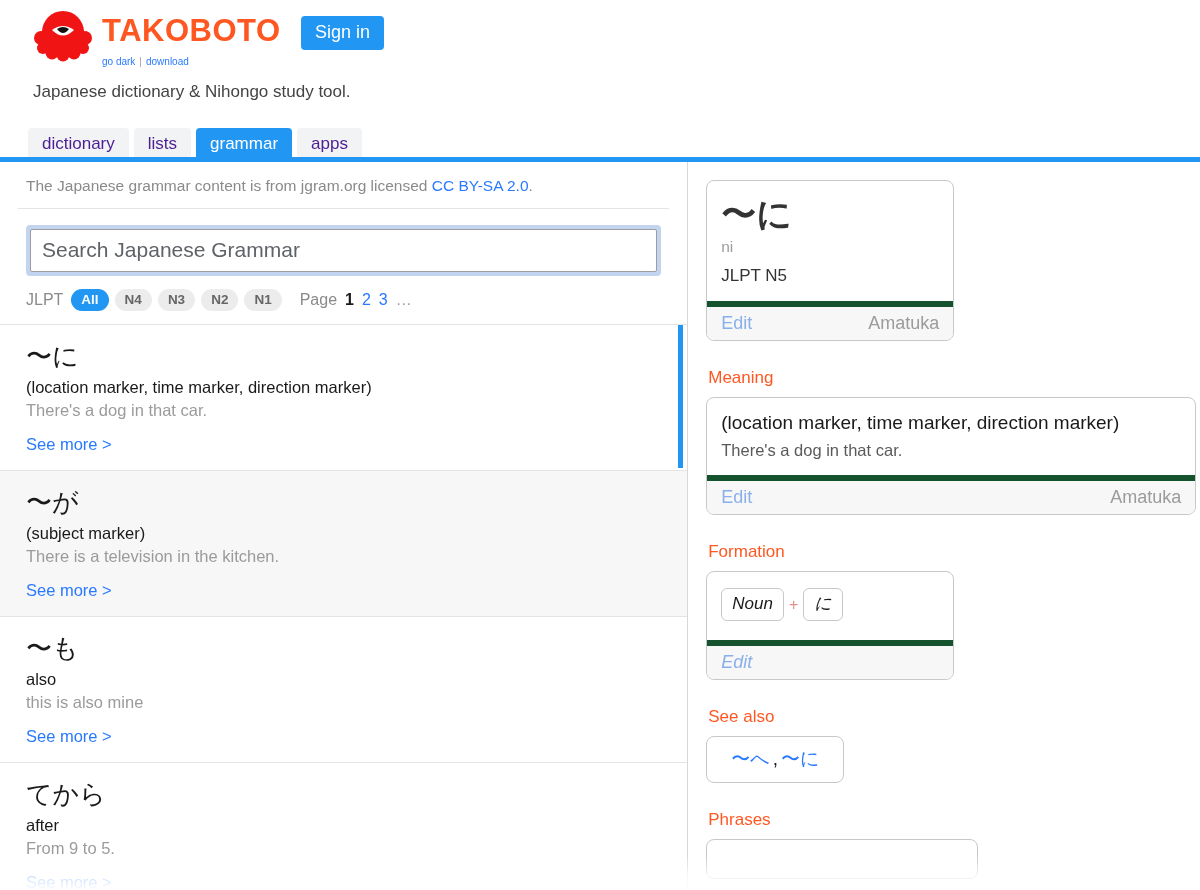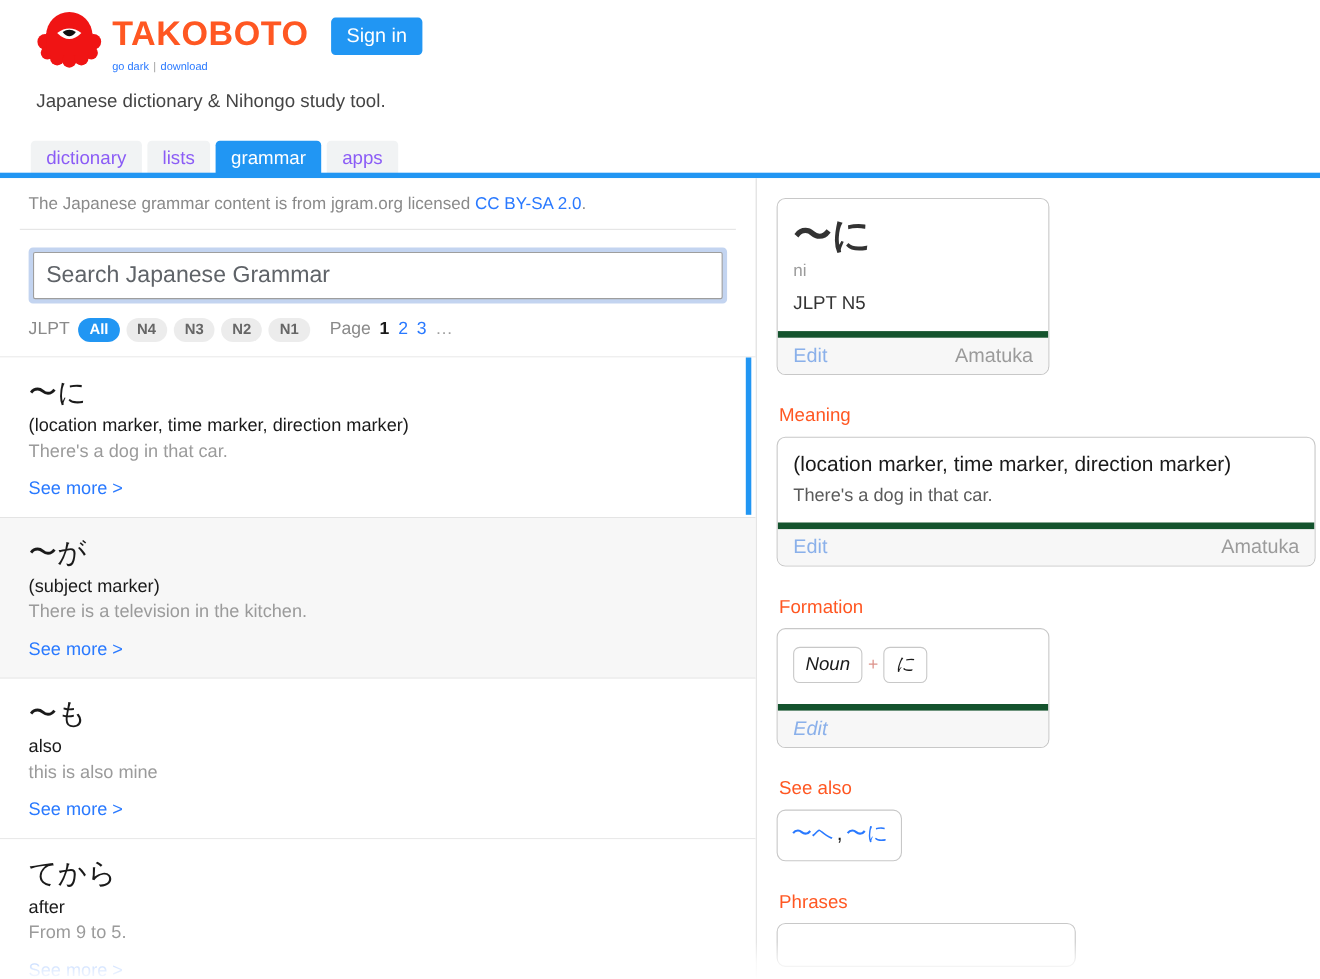--- a/index.html
+++ b/index.html
@@ -90,21 +90,21 @@
   
   .tabs {
     position: absolute;
     left: 28px; top: 128px;
     display: flex;
     gap: 5px;
     align-items: flex-end;
   }
   .tab {
     background: #f1f3f4;
-    color: #8b5cf6;
+    color: #4c1d95;
     font-size: 17px;
     padding: 6px 14px 7px;
     border-radius: 4px 4px 0 0;
     cursor: pointer;
     line-height: 20px;
     white-space: nowrap;
   }
   .tab.active {
     background: #2196F3;
     color: #ffffff;
@@ -320,21 +320,21 @@
     font-size: 17px;
     color: #1a1a1a;
     line-height: 22px;
   }
   .plus { color: #c0392b; opacity: .55; margin: 0 5px; font-size: 16px; }
 
   .seealsobox {
     display: inline-block;
     border: 1px solid #c8c8c8;
     border-radius: 8px;
-    padding: 10px 12px 11px;
+    padding: 10px 24px 11px;
     font-size: 19px;
     line-height: 24px;
   }
   .seealsobox a { color: #2979FF; text-decoration: none; cursor: pointer; }
   .seealsobox .comma { color: #1a1a1a; margin: 0 3px; }
 
   .phrasecard {
     width: 272px;
     height: 40px;
     border: 1px solid #c8c8c8;

